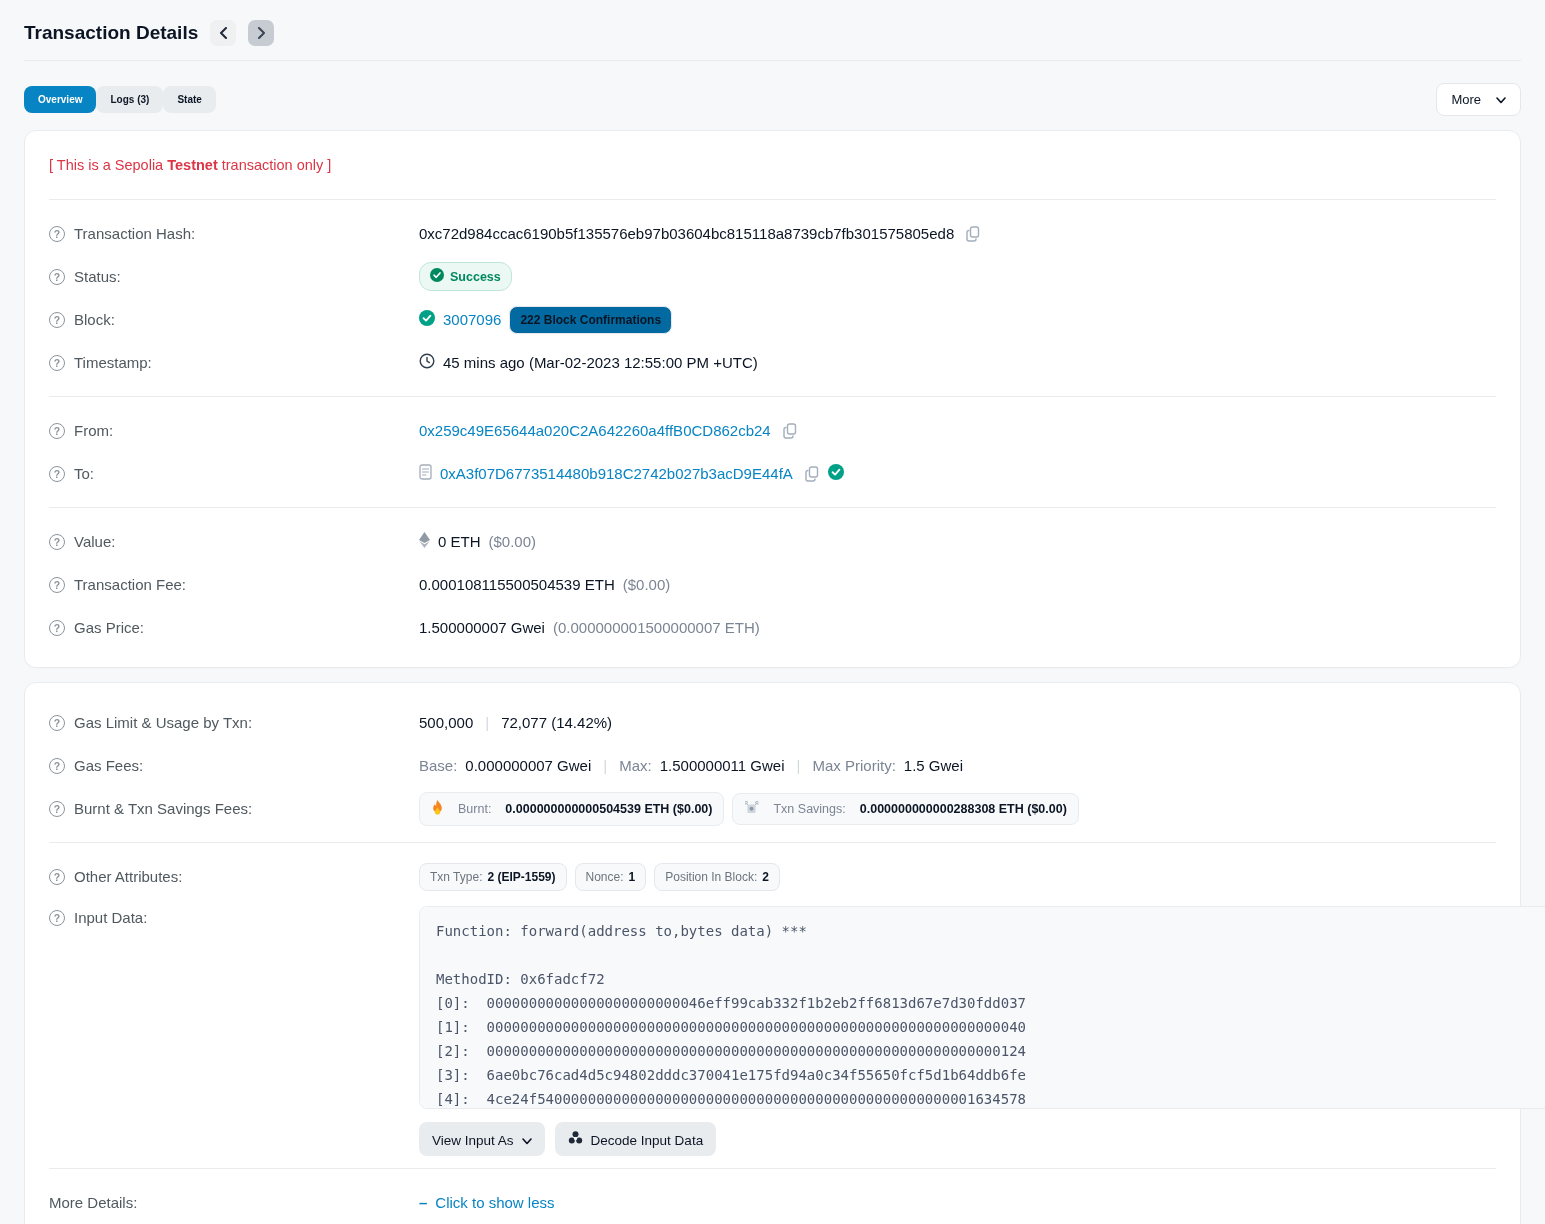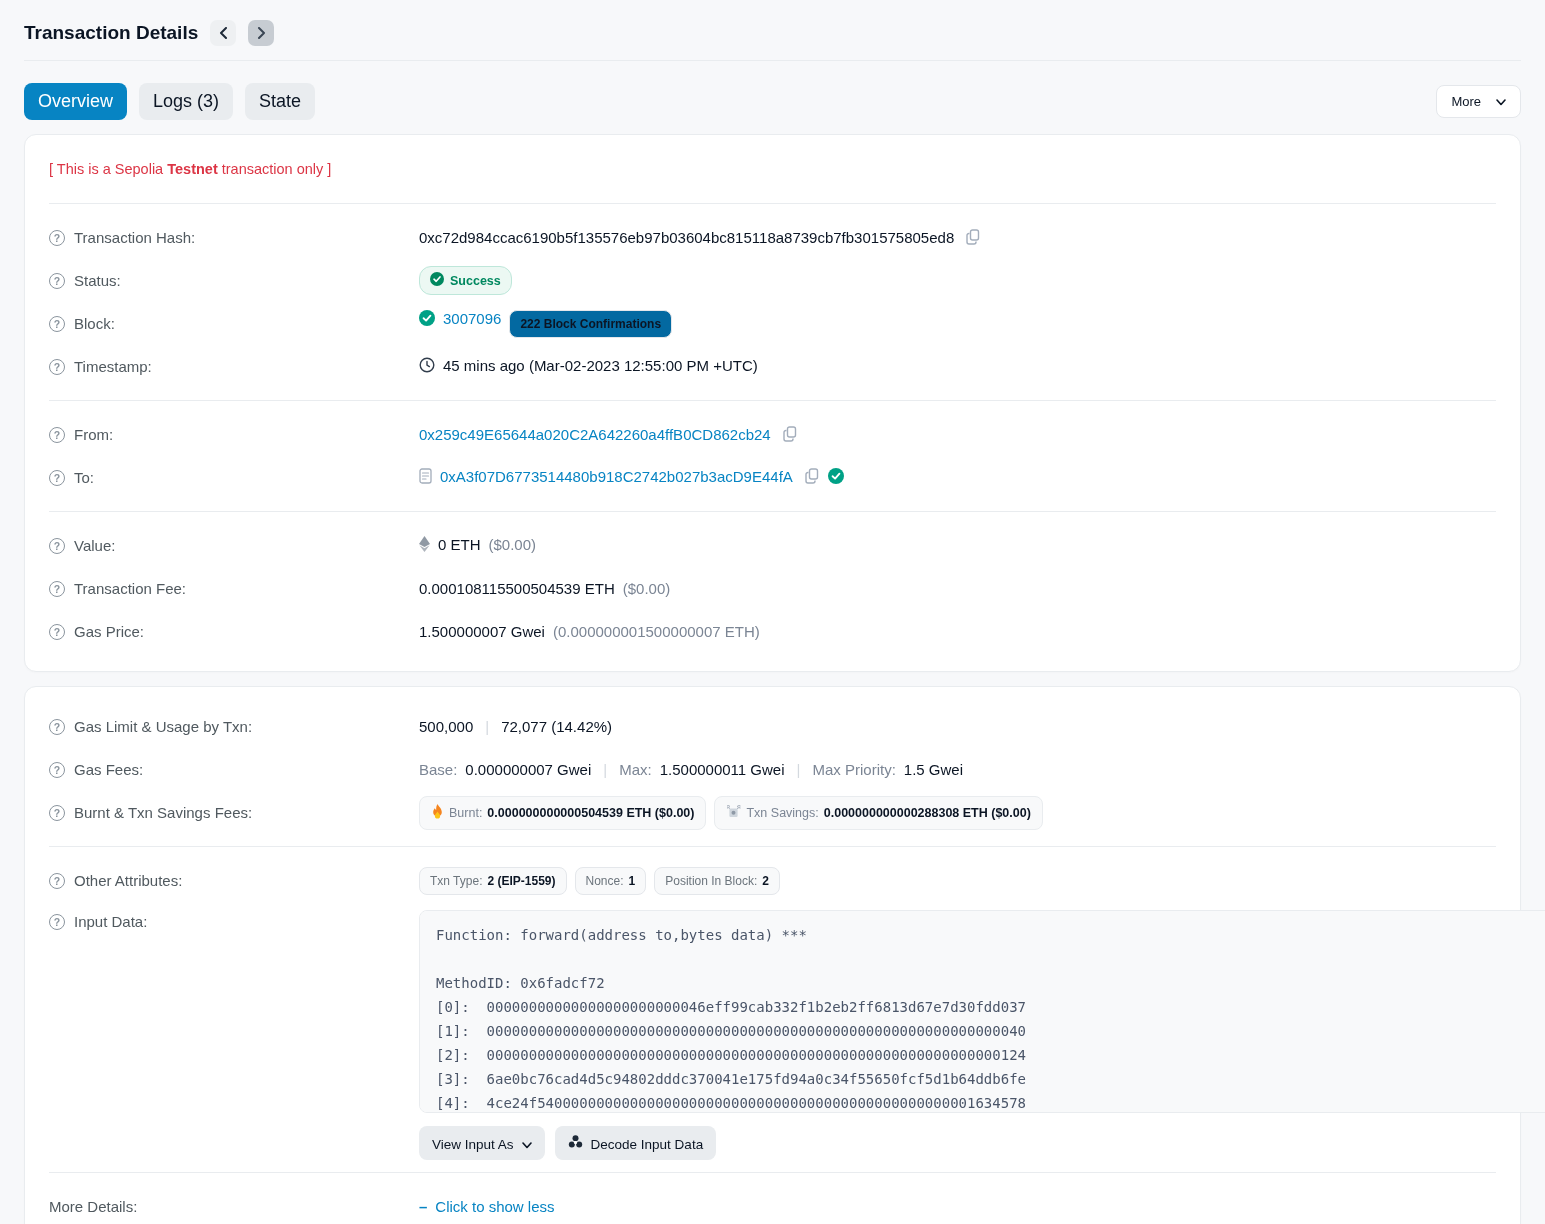--- a/index.html
+++ b/index.html
@@ -9,53 +9,53 @@
   
   .page-header { display:flex; align-items:center; gap:12px; padding:20px 0 14px 0; border-bottom:1px solid #e9ecef; }
   .page-title { font-size:19px; font-weight:bold; color:#0b1524; }
   .nav-btn { width:26px; height:26px; border:none; border-radius:7px; display:flex; align-items:center; justify-content:center; cursor:pointer; }
   .nav-btn.prev { background:#eef0f2; }
   .nav-btn.next { background:#c7ccd2; }
   .nav-btn svg { display:block; }
 
   
   .tabs-row { display:flex; align-items:center; margin:22px 0 14px 0; }
-  .tab { border:none; border-radius:8px; padding:8px 14px; font-size:18px; font-weight:normal; margin-right:12px; cursor:pointer; background:#e9ecef; color:#0b1524; font-family:"Liberation Sans", sans-serif; }
+  .tab { border:none; border-radius:8px; padding:8px 14px; font-size:10px; font-weight:bold; margin-right:0; cursor:pointer; background:#e9ecef; color:#0b1524; font-family:"Liberation Sans", sans-serif; }
   .tab.active { background:#0784c3; color:#fff; }
   .more-btn { margin-left:auto; background:#fff; border:1px solid #e4e7eb; border-radius:8px; padding:8px 14px; font-size:13px; color:#0b1524; display:flex; align-items:center; gap:15px; cursor:pointer; font-family:"Liberation Sans", sans-serif; }
 
   
   .card { background:#fff; border:1px solid #e9ecef; border-radius:12px; padding:18px 24px; box-shadow:0 1px 2px rgba(0,0,0,0.02); }
   .card + .card { margin-top:14px; }
 
   .notice { color:#dc3545; font-size:14.5px; padding:8px 0 14px 0; }
   .notice b { font-weight:bold; }
   hr.sep { border:none; border-top:1px solid #e9ecef; margin:12px 0; }
 
   .row { display:flex; align-items:center; min-height:43px; font-size:15px; }
   .row.top { align-items:flex-start; padding-top:8px; }
   .row-label { width:370px; flex-shrink:0; display:flex; align-items:center; gap:9px; color:#50595f; }
   .row.top .row-label { padding-top:3px; }
-  .row-value { display:flex; gap:8px; flex-wrap:wrap; color:#0b1524; }
+  .row-value { display:flex; align-items:center; gap:8px; flex-wrap:wrap; color:#0b1524; }
 
   .qicon { width:16px; height:16px; border:1.4px solid #8b959e; border-radius:50%; color:#8b959e; font-size:10.5px; font-weight:bold; display:inline-flex; align-items:center; justify-content:center; flex-shrink:0; }
 
   .muted { color:#7b8594; }
   .link { color:#0784c3; text-decoration:none; cursor:pointer; }
   .sep-bar { color:#d4d9df; padding:0 4px; }
 
   .copy-icon { cursor:pointer; display:inline-flex; margin-left:4px; }
 
   .badge-success { display:inline-flex; align-items:center; gap:6px; background:#ecf8f3; border:1px solid #bee7da; border-radius:12px; padding:5px 10px; color:#00885f; font-size:12.5px; font-weight:bold; }
 
   .pill { display:inline-flex; align-items:center; gap:5px; background:#0369a1; border:1px solid #e4e7eb; border-radius:8px; padding:6px 10px; font-size:12px; color:#6c757d; }
   .pill b { color:#0b1524; font-weight:bold; font-size:12px; }
   .pill.gray { background:#f8f9fa; }
 
-  .fee-pill { display:inline-flex; align-items:center; gap:5px; background:#f8f9fa; border:1px solid #e9ecef; border-radius:8px; padding:7px 11px; font-size:12.5px; color:#6c757d; }
+  .fee-pill { display:inline-flex; align-items:center; gap:14px; background:#f8f9fa; border:1px solid #e9ecef; border-radius:8px; padding:7px 11px; font-size:12.5px; color:#6c757d; }
   .fee-pill b { color:#0b1524; font-weight:bold; }
 
   
   .inputdata-wrap { width:1080px; }
   textarea.inputdata { width:1304px; height:203px; background:#f8f9fa; border:1px solid #e9ecef; border-radius:8px; padding:12px 16px; font-family:"DejaVu Sans Mono", monospace; font-size:14px; line-height:24px; color:#4a5568; resize:vertical; white-space:pre; overflow-x:hidden; overflow-y:scroll; }
   textarea.inputdata::-webkit-scrollbar { width:14px; }
   textarea.inputdata::-webkit-scrollbar-track { background:transparent; }
   textarea.inputdata::-webkit-scrollbar-thumb { background:#c2c8cf; border-radius:8px; border:3px solid #f8f9fa; }
   .input-actions { display:flex; gap:10px; margin-top:10px; }
   .input-btn { background:#e9ecef; border:none; border-radius:8px; padding:8px 13px; font-size:13.5px; color:#0b1524; display:flex; align-items:flex-end; gap:8px; cursor:pointer; font-family:"Liberation Sans", sans-serif; }

